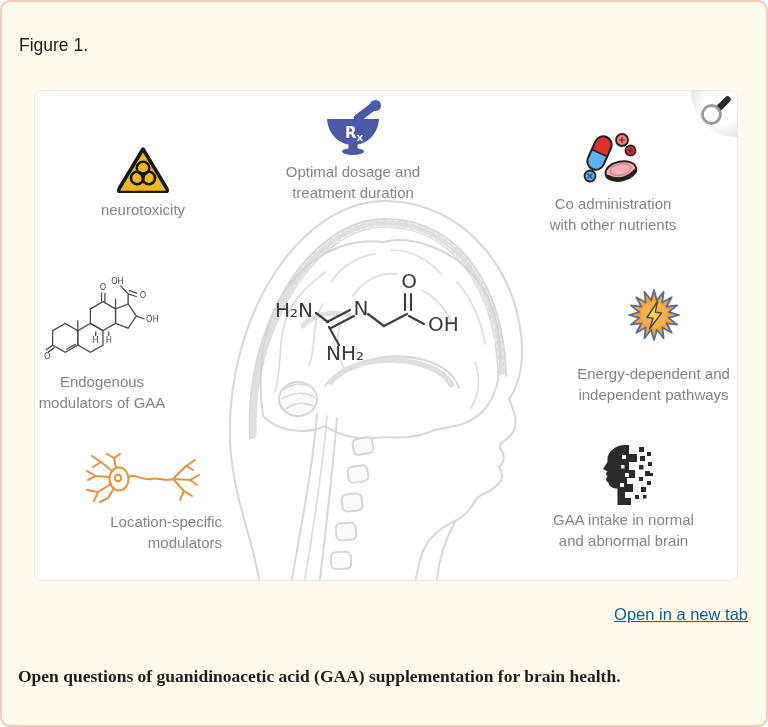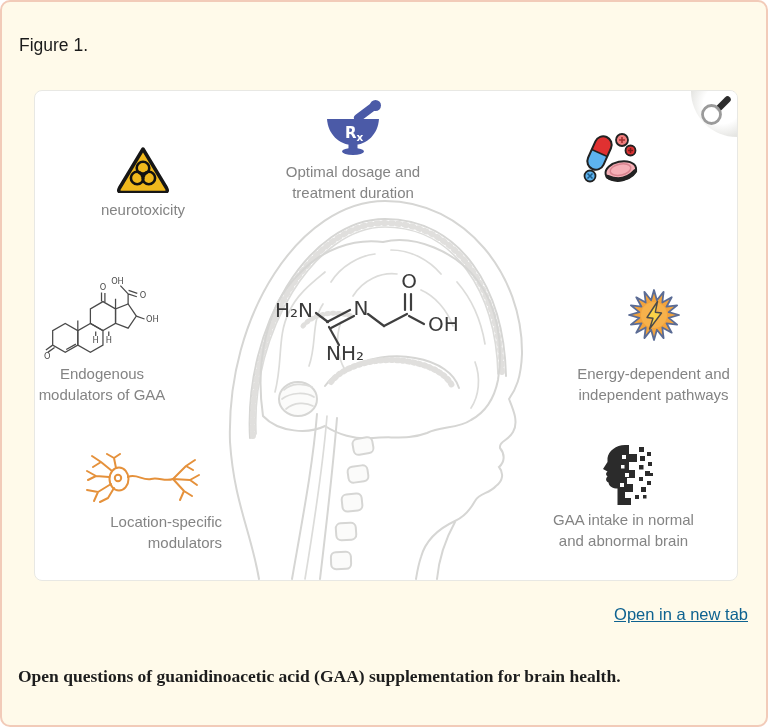--- a/index.html
+++ b/index.html
@@ -132,20 +132,24 @@
         <circle cx="50.5" cy="19.5" r="5" fill="#d93131" stroke="#222222" stroke-width="1.8"></circle>
         <path d="M48,19.5 h5 M50.5,17 v5" stroke="#7c1818" stroke-width="1.5"></path>
         <circle cx="10" cy="45" r="5.5" fill="#5db3ef" stroke="#222222" stroke-width="1.8"></circle>
         <path d="M7.5,42.5 L12.5,47.5 M12.5,42.5 L7.5,47.5" stroke="#1d5d8c" stroke-width="1.6"></path>
         <g transform="rotate(-12 41 41)">
           <ellipse cx="41" cy="40" rx="15.5" ry="9.5" fill="#f5afb6" stroke="#222222" stroke-width="2"></ellipse>
           <path d="M27,43 Q41,53 55,43" stroke="#222222" stroke-width="4" fill="none" stroke-linecap="round"></path>
           <ellipse cx="41" cy="38.5" rx="10.5" ry="5.5" fill="none" stroke="#d8848f" stroke-width="1.5"></ellipse>
         </g>
       </svg>
+      <div class="lbl">
+        <div>Co administration</div>
+        <div>with other nutrients</div>
+      </div>
     </div>
 
     <div class="item" style="left:2px;top:186px;width:130px;">
       <svg class="ic" width="118" height="84" viewBox="0 0 122 86">
         <g class="chem">
           <path d="M10,55 L10,70 L23,77.5 L36,70 L36,55 L23,47.5 Z"></path>
           <path d="M24,74.5 L34,69"></path>
           <path d="M10,70 L3,75 M12,72.5 L5,77.5"></path>
           <path d="M36,55 L36,70 L49,77.5 L62,70 L62,55 L49,47.5 Z"></path>
           <path d="M49,47.5 L62,55 L75,47.5 L75,32.5 L62,25 L49,32.5 Z"></path>
@@ -157,21 +161,21 @@
           <path d="M54.5,56 L54.5,60.5 M68,56 L68,60.5"></path>
         </g>
         <text class="chem-t" x="1" y="84">O</text>
         <text class="chem-t" x="62" y="13" text-anchor="middle">O</text>
         <text class="chem-t" x="100" y="21.5">O</text>
         <text class="chem-t" x="77" y="7" text-anchor="middle">OH</text>
         <text class="chem-t" x="106.5" y="46.5">OH</text>
         <text class="chem-t" x="54.5" y="68" text-anchor="middle" font-size="7">H</text>
         <text class="chem-t" x="68" y="68" text-anchor="middle" font-size="7">H</text>
       </svg>
-      <div class="lbl" style="margin-top:2px;">
+      <div class="lbl" style="margin-top:10px;">
         <div>Endogenous</div>
         <div>modulators of GAA</div>
       </div>
     </div>
 
     <div class="item" style="left:526px;top:198px;width:185px;">
       <svg class="ic" width="52" height="52" viewBox="0 0 52 52">
         <polygon points="51,26 40.7,28.9 49.1,35.6 38.5,34.3 43.7,43.7 34.3,38.5 35.6,49.1 28.9,40.7 26,51 23.1,40.7 16.4,49.1 17.7,38.5 8.3,43.7 13.5,34.3 2.9,35.6 11.3,28.9 1,26 11.3,23.1 2.9,16.4 13.5,17.7 8.3,8.3 17.7,13.5 16.4,2.9 23.1,11.3 26,1 28.9,11.3 35.6,2.9 34.3,13.5 43.7,8.3 38.5,17.7 49.1,16.4 40.7,23.1" fill="#f2a33c" stroke="#5b6c95" stroke-width="1.8" stroke-linejoin="round"></polygon>
         <circle cx="26" cy="26" r="13" fill="#f6b14b"></circle>
         <path d="M29.5,12.5 L19,28.5 L25,29.3 L21.5,40 L33.5,24 L27.3,23.2 Z" fill="#fbd348" stroke="#4a4a4a" stroke-width="1.4" stroke-linejoin="round"></path>

